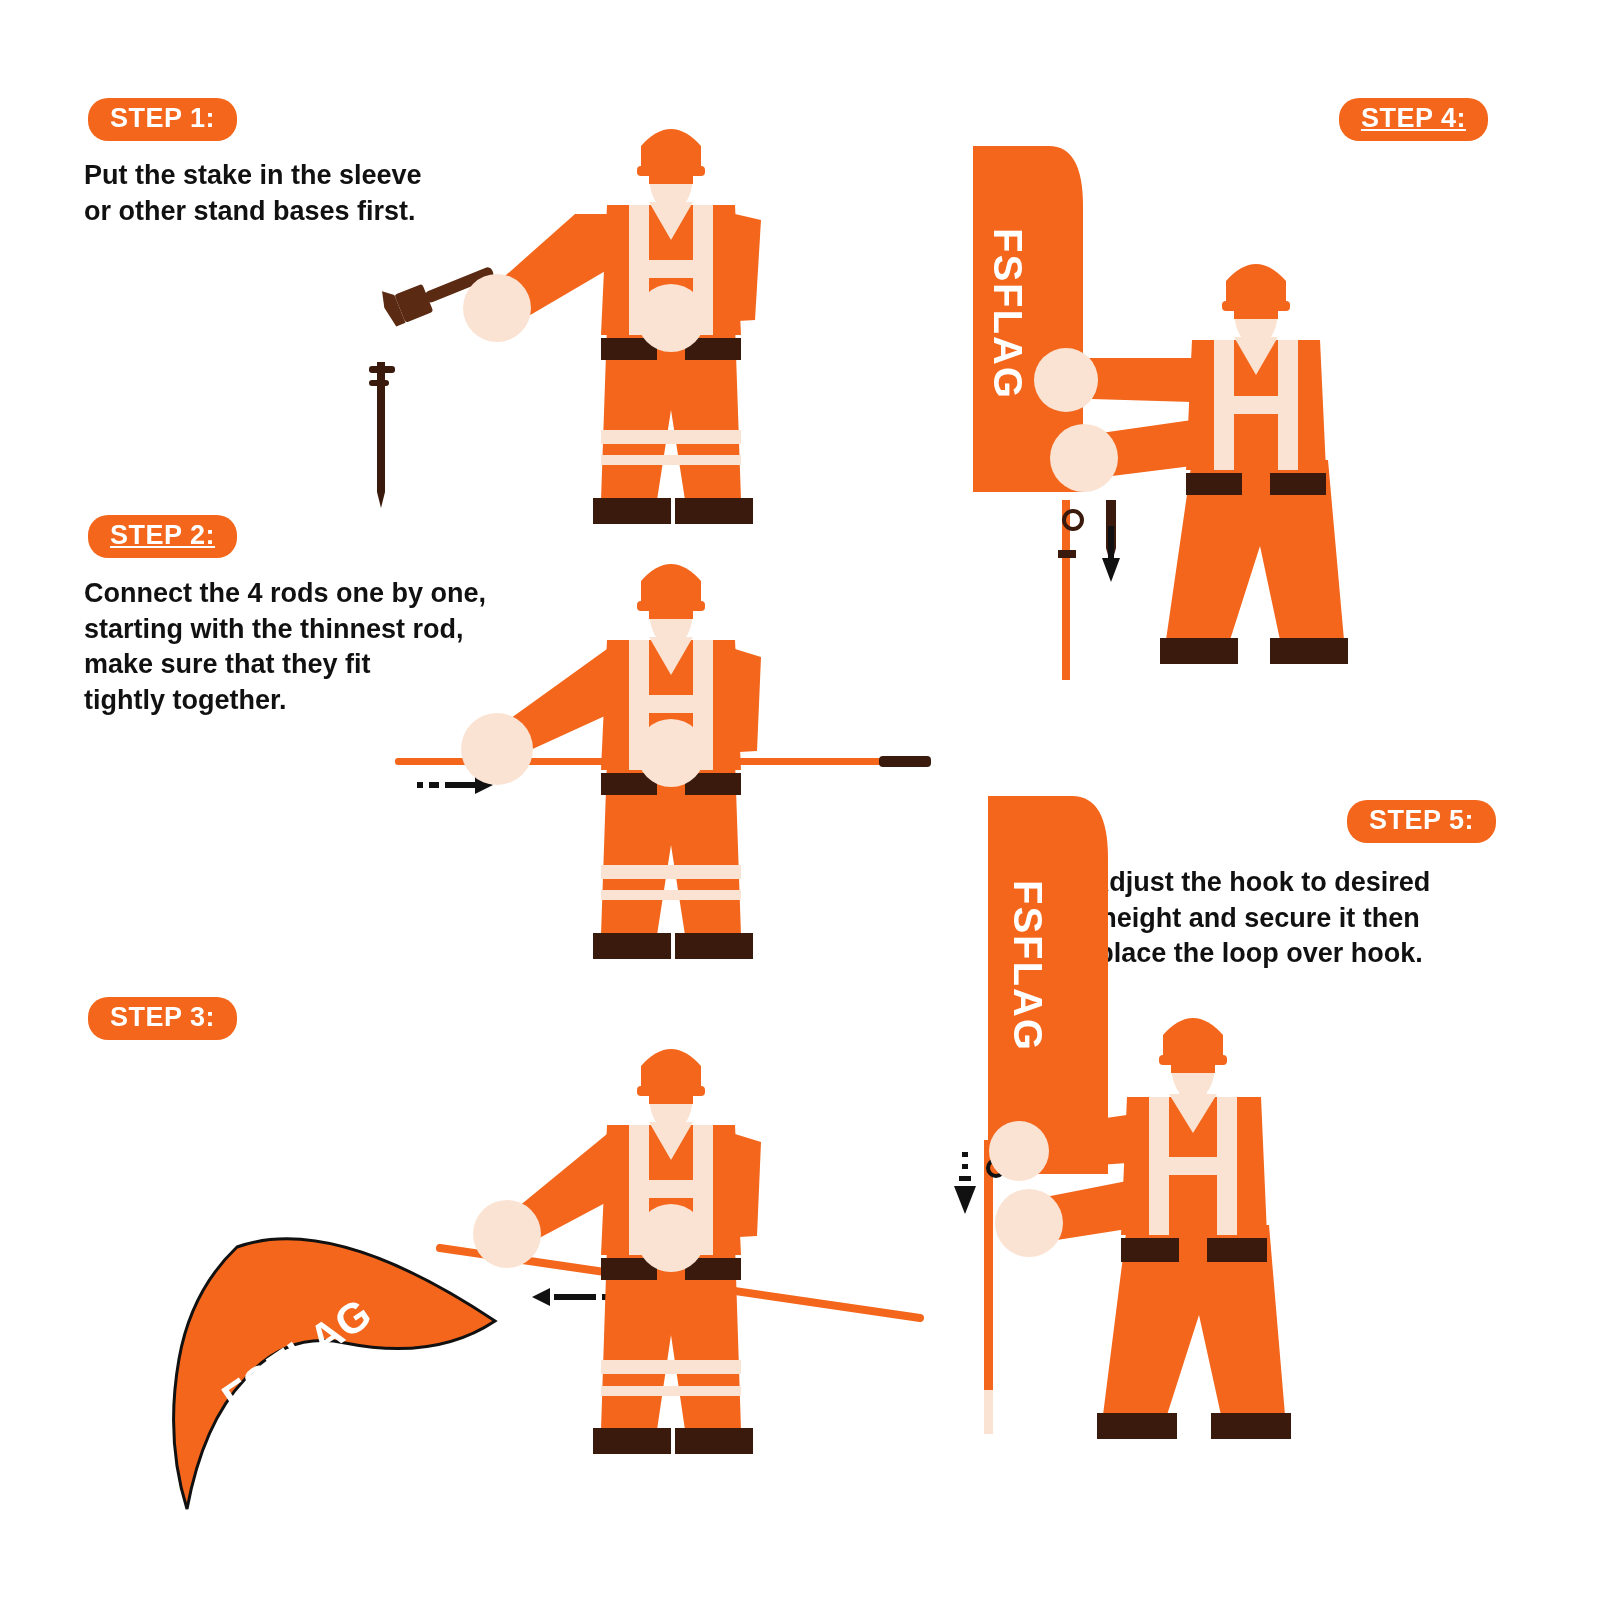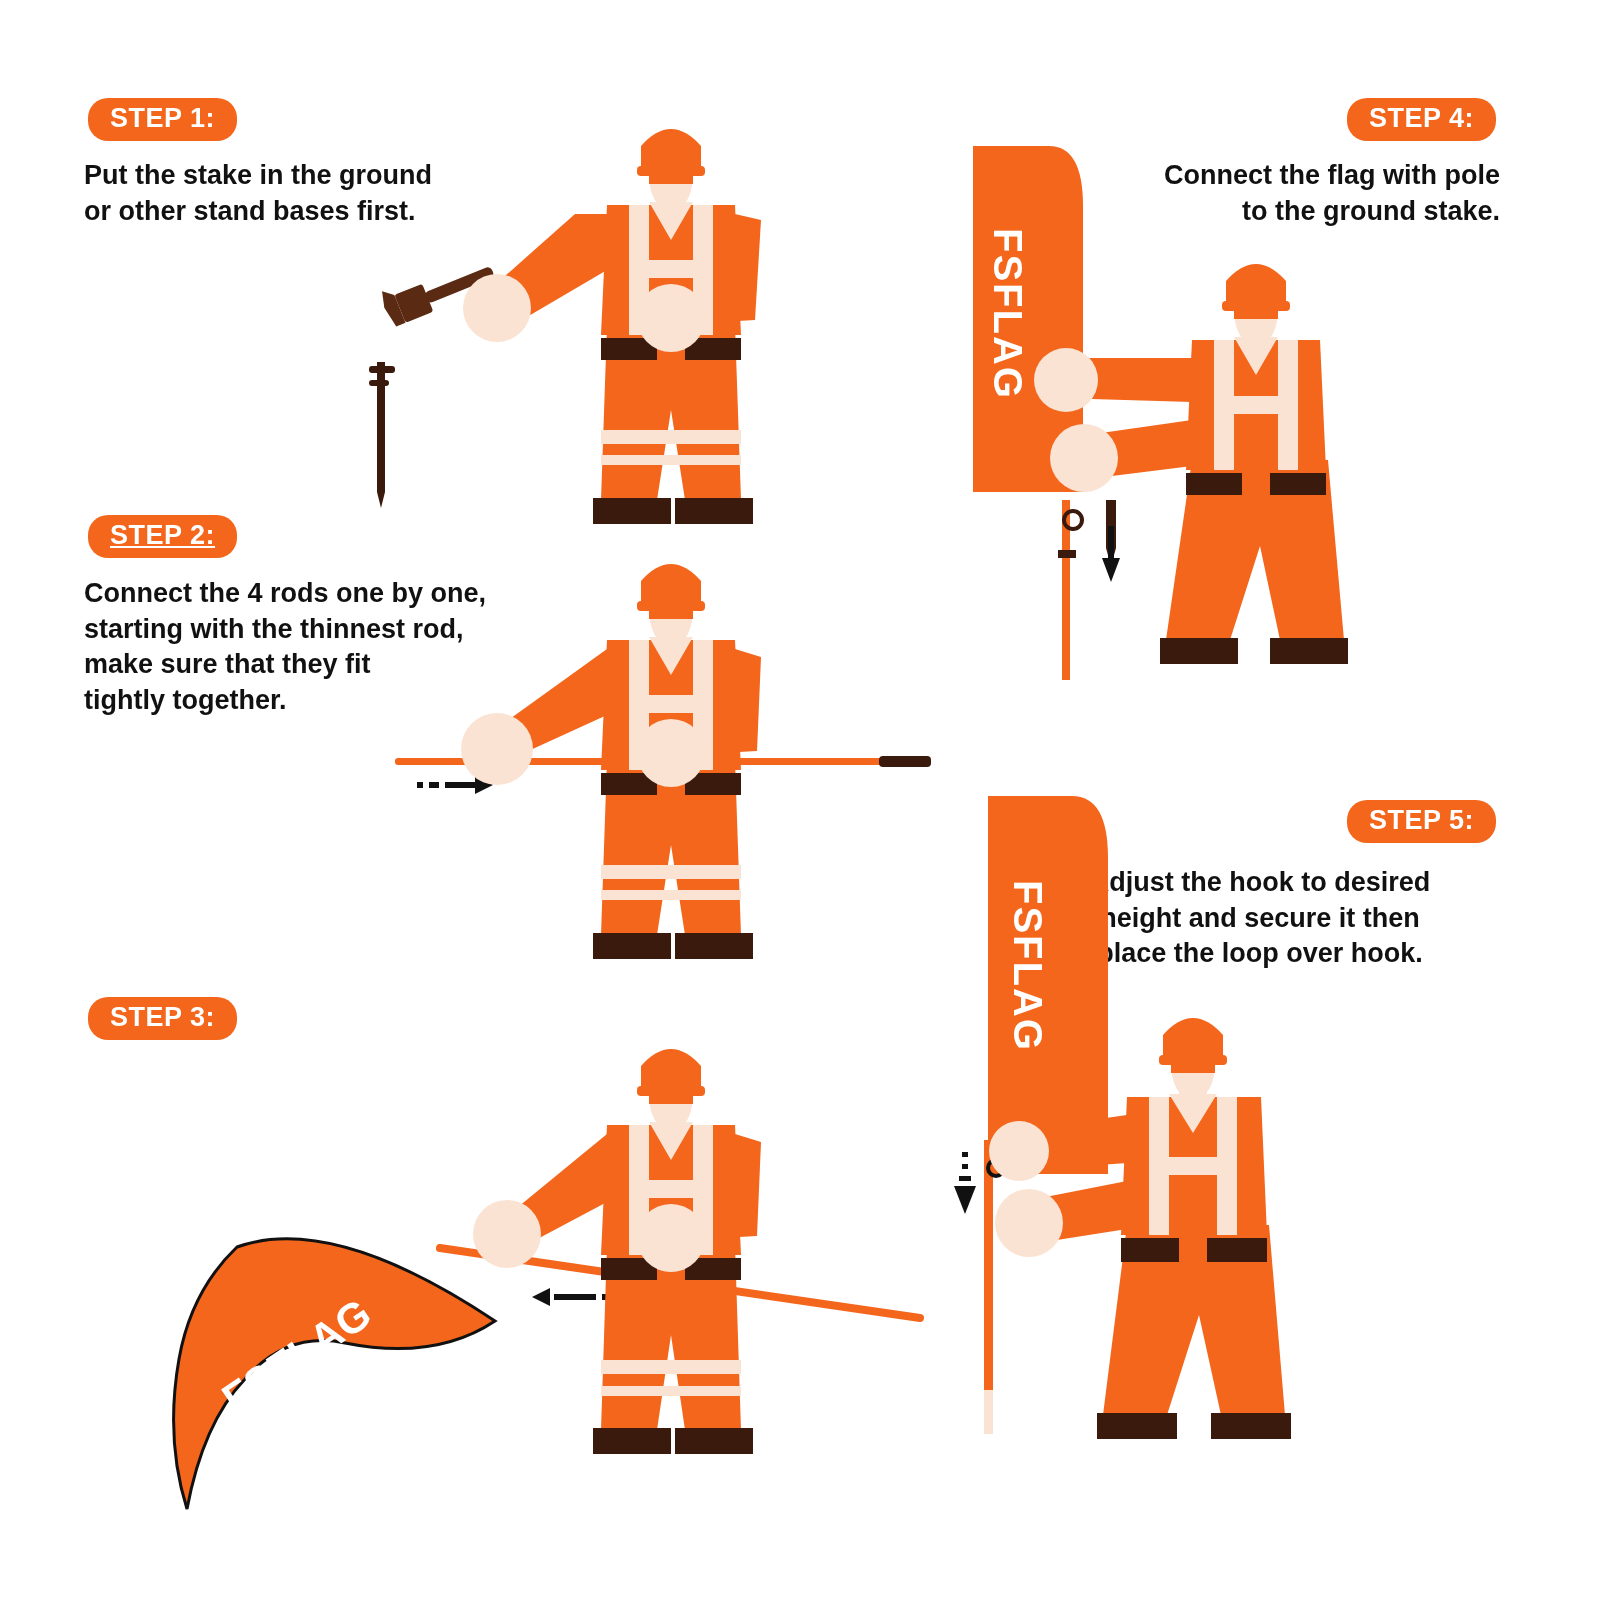--- a/index.html
+++ b/index.html
@@ -68,21 +68,21 @@
   }
 
   svg { display: block; overflow: visible; }
 </style>
 </head>
 <body>
 
 <div class="page">
 
   <div class="step-badge" style="left:88px; top:98px;">STEP 1:</div>
-  <div class="step-text" style="left:84px; top:158px; width:470px;">Put the stake in the ground
+  <div class="step-text" style="left:84px; top:158px; width:470px;">Put the stake in the sleeve
 or other stand bases first.</div>
 
   <svg class="worker" style="left:355px; top:350px;" width="60" height="160" viewBox="0 0 60 160">
     <rect x="22" y="12" width="8" height="130" fill="#3a1a0c"></rect>
     <path d="M22 142 L30 142 L26 158 Z" fill="#3a1a0c"></path>
     <rect x="14" y="16" width="26" height="7" rx="3" fill="#3a1a0c"></rect>
     <rect x="14" y="30" width="20" height="6" rx="3" fill="#3a1a0c"></rect>
   </svg>
 
   <svg class="worker" style="left:380px; top:240px;" width="130" height="110" viewBox="0 0 130 110">
@@ -204,23 +204,21 @@
     <path d="M96 36 q30 -34 60 0 l0 24 q-30 14 -60 0 Z" fill="#f3661b"></path>
     <rect x="92" y="56" width="68" height="10" rx="4" fill="#f3661b"></rect>
     <path d="M104 62 q0 36 22 38 q22 -2 22 -38 Z" fill="#fbe3d3"></path>
     <rect x="104" y="62" width="44" height="12" fill="#f3661b"></rect>
     <path d="M62 104 L-38 186 L-32 222 L62 172 Z" fill="#f3661b"></path>
     <circle cx="-38" cy="204" r="34" fill="#fbe3d3"></circle>
     <path d="M190 104 L216 112 L212 206 L176 208 Z" fill="#f3661b"></path>
     <circle cx="126" cy="208" r="34" fill="#fbe3d3"></circle>
   </svg>
 
-  <div class="step-badge" style="right:104px; top:98px;">STEP 4:</div>
-  <div class="step-text right" style="right:100px; top:158px; width:480px;">Connect the flag with pole
-to the ground stake.</div>
+  <div class="step-badge" style="right:112px; top:98px;text-decoration:underline;">STEP 4:</div>
 
   <svg class="worker" style="left:965px; top:140px;" width="140" height="360" viewBox="0 0 140 360">
     <path d="M8 6 L84 6 q34 0 34 60 L118 352 L8 352 Z" fill="#f3661b"></path>
   </svg>
   <div class="flag-label-vert" style="left:985px; top:228px;">FSFLAG</div>
 
   <svg class="worker" style="left:1030px; top:490px;" width="140" height="200" viewBox="0 0 140 200">
     <rect x="32" y="10" width="8" height="180" fill="#f3661b"></rect>
     <circle cx="43" cy="30" r="9" fill="none" stroke="#3a1a0c" stroke-width="4"></circle>
     <rect x="28" y="60" width="18" height="8" fill="#3a1a0c"></rect>

